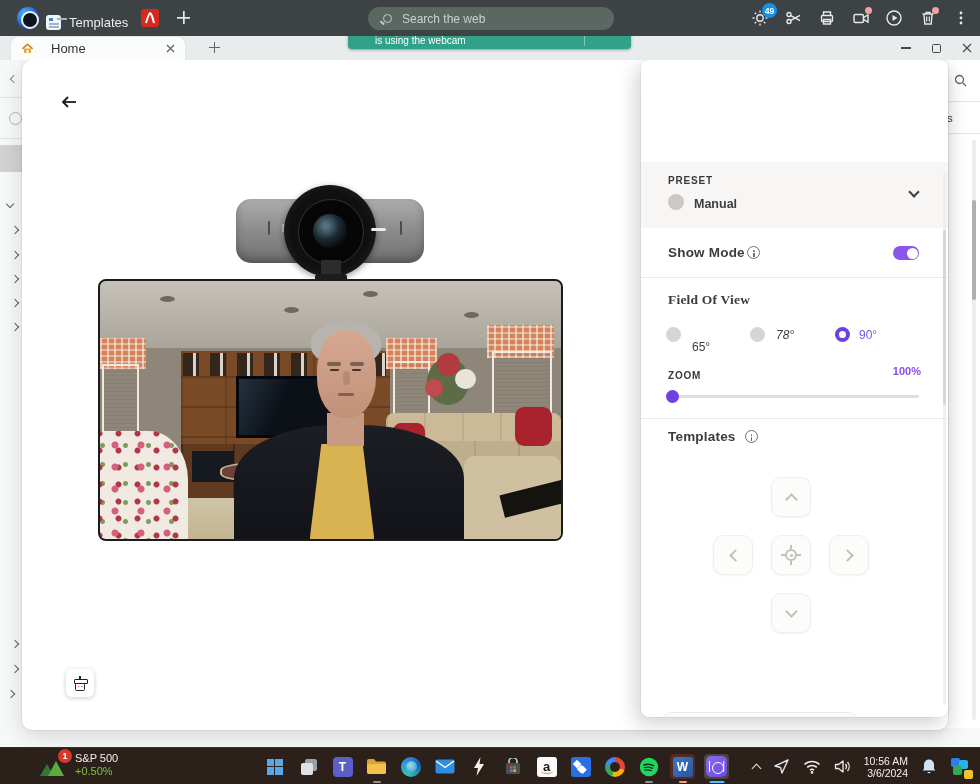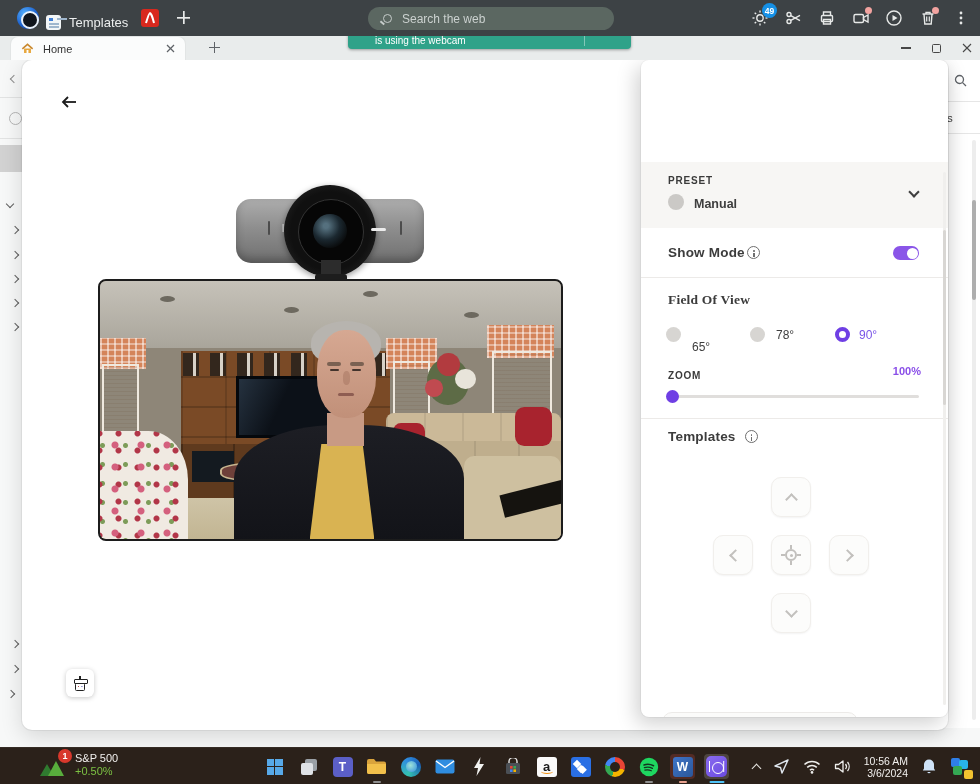--- a/index.html
+++ b/index.html
@@ -29,21 +29,21 @@
   .tb-icons { position:absolute; right:10px; top:0; height:36px; display:flex; align-items:center; gap:15.5px; }
   .tb-ic { position:relative; width:18px; height:18px; }
   .badge49 { position:absolute; right:-8px; top:-6px; min-width:15px; height:15px; border-radius:8px; background:#1590e6;
     color:#fff; font-size:8.5px; font-weight:bold; display:flex; align-items:center; justify-content:center; padding:0 2px; }
   .pinkdot { position:absolute; right:-2px; top:-2px; width:7px; height:7px; border-radius:50%; background:#f2a3a0; }
 
   
   .tabstrip { position:absolute; left:0; top:36px; width:980px; height:24px; background:#e9ecec; z-index:30; }
   .tab { position:absolute; left:10px; top:0; width:176px; height:24px; background:#fbfcfc; border-radius:8px 8px 0 0;
     border:1px solid #e2e5e5; border-bottom:none; display:flex; align-items:center; }
-  .tab-label { font-size:11px; color:#333; margin-left:8px;text-align:right; }
+  .tab-label { font-size:13px; color:#333; margin-left:16px;text-align:right; }
   .tab-close { margin-left:auto; margin-right:10px; }
   .newtab2 { position:absolute; left:209px; top:6px; width:11px; height:11px;
     background:linear-gradient(#5f6368,#5f6368) center/11px 1.4px no-repeat, linear-gradient(#5f6368,#5f6368) center/1.4px 11px no-repeat; }
   .winctl { position:absolute; right:8px; top:3px; display:flex; gap:21px; align-items:center; height:18px; }
   .wc-min { width:10px; height:1.3px; background:#474747; }
   .wc-max { width:9px; height:9px; border:1.2px solid #474747; border-radius:1.5px; }
 
   
   .banner { position:absolute; left:348px; top:30px; width:283px; height:19px; background:#2fa289;
     border-radius:0 0 4px 4px; box-shadow:0 1px 3px rgba(0,0,0,.35); z-index:35; color:#fff; font-size:10px; }
@@ -381,21 +381,21 @@
       <span class="info-ic" style="position:absolute; left:106px; top:18px;"></span>
       <span class="toggle"></span>
     </div>
 
     <div class="p-fov">
       <span class="p-lbl" style="position:absolute; left:27px; top:14px;font-family:Liberation Serif, serif;">Field Of View</span>
       <div style="position:absolute; left:0; top:49px; width:100%; height:20px;">
         <span class="radio" style="left:25px;"></span>
         <span class="ropt-lbl" style="left:51px;margin-top:12px;">65°</span>
         <span class="radio" style="left:109px;"></span>
-        <span class="ropt-lbl" style="left:135px;">78°</span>
+        <span class="ropt-lbl" style="left:135px;font-style:italic;">78°</span>
         <span class="radio sel" style="left:194px;"></span>
         <span class="ropt-lbl sel" style="left:218px;">90°</span>
       </div>
     </div>
 
     <div class="p-zoom">
       <span style="font-size:10px; font-weight:bold; letter-spacing:.8px; color:#3a3a3a;">ZOOM</span>
       <span class="p-zoom-val">100%</span>
       <div class="slider">
         <div class="slider-thumb"></div>

